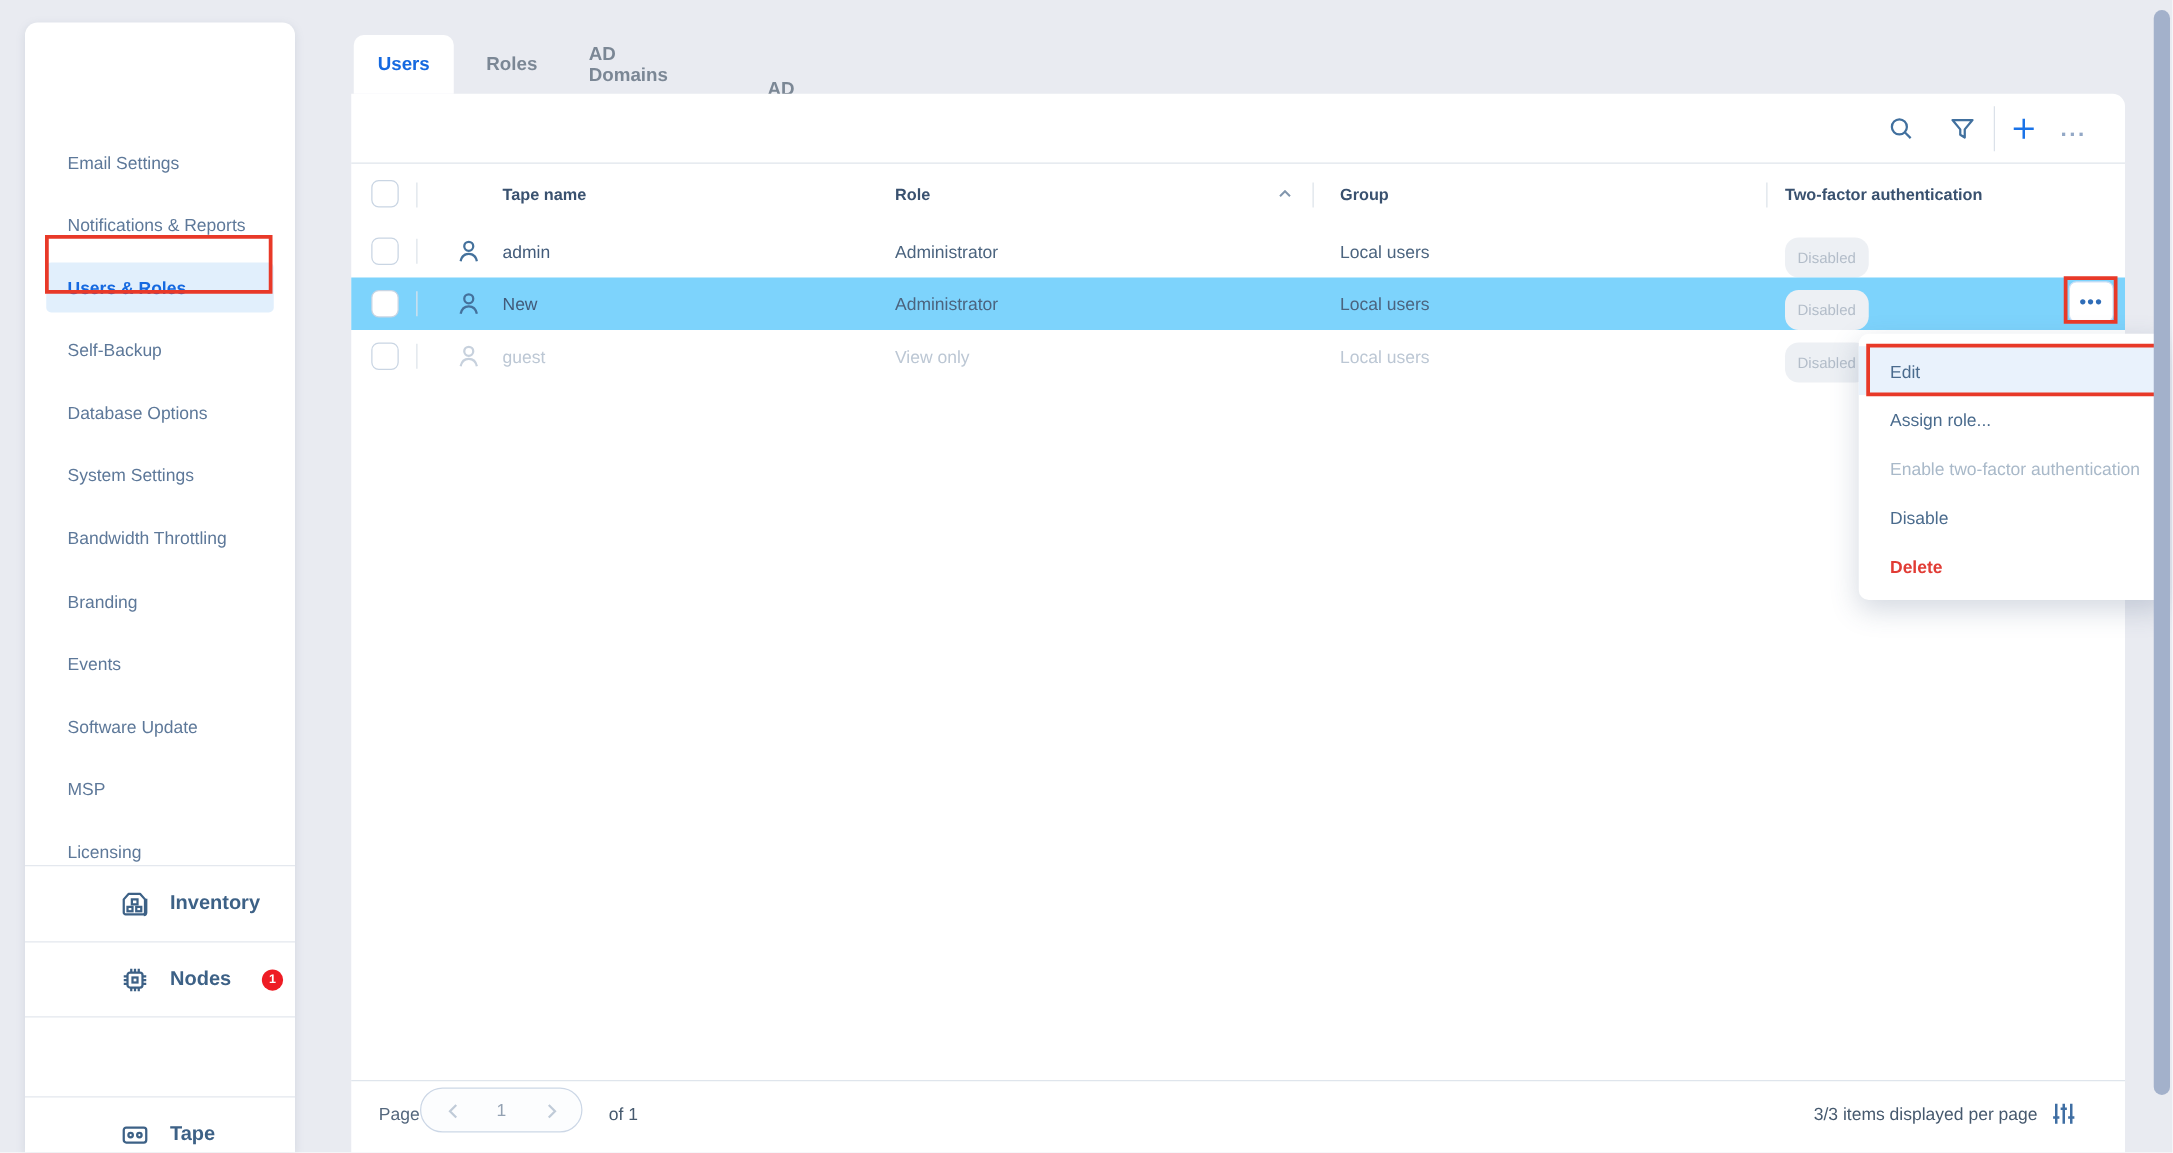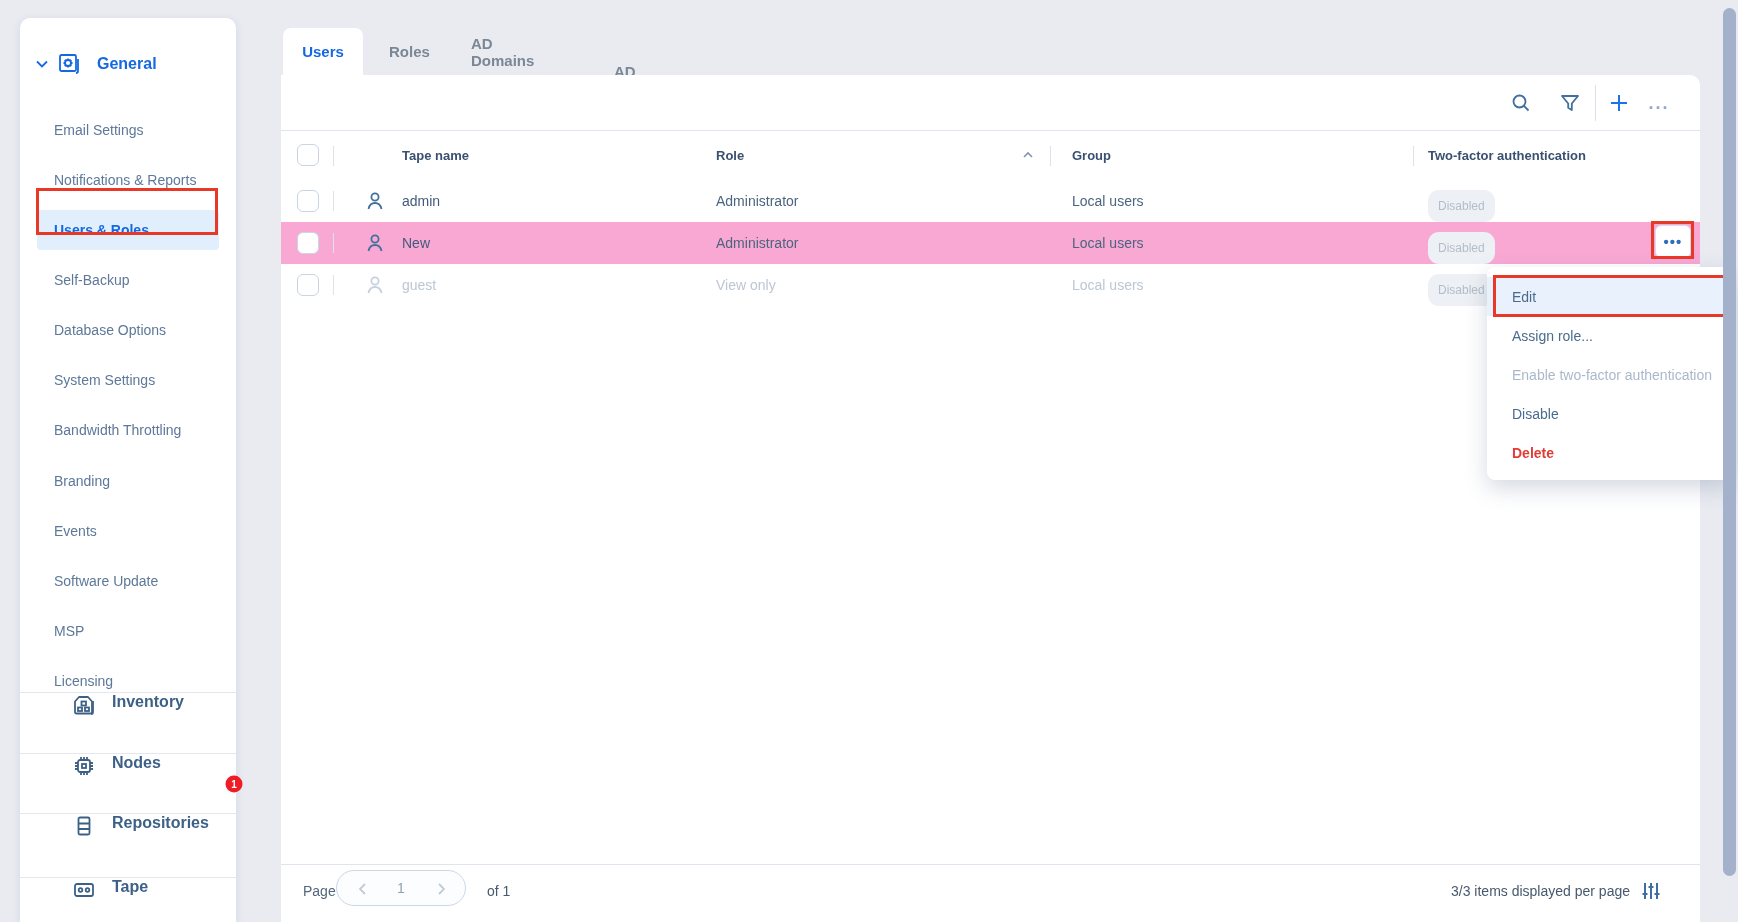--- a/index.html
+++ b/index.html
@@ -13,21 +13,21 @@
   .sb-general-header { position:absolute; left:0; top:28px; width:216px; height:36px; display:flex; align-items:center; color:#1569e0; }
   .sb-chevron { margin-left:14px; width:16px; height:16px; color:#1569e0; }
   .sb-gen-icon { margin-left:7px; width:24px; height:24px; color:#1569e0; }
   .sb-gen-label { margin-left:16px; font-size:16px; font-weight:bold; color:#1569e0; }
   .sb-items { position:absolute; left:0; top:88px; width:216px; }
   .sb-item { position:absolute; left:34px; width:170px; height:28px; line-height:28px;
              font-size:14px; color:#5d7899; cursor:pointer; }
   .sb-item.selected { left:17px; padding-left:17px; width:182px; height:40px; line-height:40px;
              background:#e1effc; border-radius:4px; color:#1569e0; font-weight:bold; }
   .sb-sect-divider { position:absolute; left:0; width:216px; height:1px; background:#e4e8ee; }
-  .sb-section { position:absolute; left:16px; width:216px; height:60px; display:flex; align-items:flex-start; color:#3d6186; cursor:pointer; }
+  .sb-section { position:absolute; left:0; width:216px; height:60px; display:flex; align-items:center; color:#3d6186; cursor:pointer;padding-left:40px; }
   .sb-sect-icon { margin-left:36px; width:24px; height:24px; color:#3d6186; flex:none; }
   .sb-sect-label { margin-left:16px; font-size:16px; font-weight:bold; }
   .sb-badge { position:absolute; left:198px; top:50%; transform:translate(-50%,-50%); width:17px; height:17px;
               background:#ee1c24; border-radius:50%; color:#fff; font-size:10px; font-weight:bold;
               display:flex; align-items:center; justify-content:center; }
 
   
   .tabbar { position:absolute; left:281px; top:28px; height:47px; }
   .tab-active { position:absolute; left:2px; top:0; width:80px; height:47px; background:#fff;
                 border-radius:8px 8px 0 0; display:flex; align-items:center; justify-content:center;
@@ -51,21 +51,21 @@
   .tbl-topline { position:absolute; left:0; top:55px; width:1419px; height:1px; background:#dfe5ec; }
   .thead { position:absolute; left:0; top:56px; width:1419px; height:49px; }
   .th { position:absolute; top:0; height:49px; display:flex; align-items:center;
         font-size:13px; font-weight:bold; color:#39516f; }
   .col-tick { position:absolute; top:15px; width:1px; height:20px; background:#dde3ea; }
   .checkbox { position:absolute; width:22px; height:22px; border:1.5px solid #c9d5e3; border-radius:6px;
               background:#fff; cursor:pointer; }
   .sort-caret { position:absolute; left:740px; top:17px; width:14px; height:14px; color:#8296ad; }
 
   .row { position:absolute; left:0; width:1419px; height:42px;text-align:right; }
-  .row.alt { background:#f9a8d4; }
+  .row.alt { background:#7dd3fc; }
   .cell { position:absolute; top:0; height:42px; display:flex; align-items:center; font-size:14px; color:#4b647f; }
   .cell.name { color:#425b7a; }
   .row .person { position:absolute; left:82px; top:9px; width:24px; height:24px; color:#44719c; }
   .row.muted .person { color:#c7d1dd; }
   .row.muted .cell { color:#bcc7d4; }
   .badge { position:absolute; left:1147px; top:10px; min-width:62px; height:22px; padding:16px 10px;
            background:#edf0f4; border-radius:11px; font-size:12px; color:#b3bdc9;
            display:flex; align-items:center; justify-content:center; }
   .row-more-btn { position:absolute; left:1374px; top:3px; width:36px; height:33px; background:#fff;
                   border:1px solid #cfe0f5; border-radius:6px; color:#2f6db8; display:flex;
@@ -106,36 +106,20 @@
                   background:#a3b1cb; border-radius:7px; z-index:120; }
 
   svg { display:block; }
 </style>
 </head>
 <body>
 
 <div id="root">
 
   <div class="sidebar">
-    <div class="sb-general-header">
-      <span class="sb-chevron">
-        <svg viewBox="0 0 16 16" fill="none" stroke="currentColor" stroke-width="1.8">
-            <polyline points="3,5.5 8,10.5 13,5.5"></polyline>
-          </svg>
-      </span>
-      <span class="sb-gen-icon">
-        <svg viewBox="0 0 24 24" fill="none" stroke="currentColor" stroke-width="1.8">
-          <path d="M21 7v12a2 2 0 0 1-2 2"></path>
-            <rect x="3" y="3" width="16" height="16" rx="1.5"></rect>
-          <circle cx="11" cy="11" r="3"></circle>
-          <path d="M11 6.5v2M11 13.5v2M6.5 11h2M13.5 11h2M7.8 7.8l1.4 1.4M12.8 12.8l1.4 1.4M14.2 7.8l-1.4 1.4M9.2 12.8l-1.4 1.4"></path>
-        </svg>
-      </span>
-      <span class="sb-gen-label">General</span>
-    </div>
 
     <div class="sb-items">
       <div class="sb-item" style="top:10px">Email Settings</div>
       <div class="sb-item" style="top:60px">Notifications &amp; Reports</div>
       <div class="sb-item selected" style="top:104px">Users &amp; Roles</div>
       <div class="sb-item" style="top:160px">Self-Backup</div>
       <div class="sb-item" style="top:210px">Database Options</div>
       <div class="sb-item" style="top:260px">System Settings</div>
       <div class="sb-item" style="top:310px">Bandwidth Throttling</div>
       <div class="sb-item" style="top:361px">Branding</div>
@@ -166,29 +150,20 @@
           <rect x="6" y="6" width="12" height="12" rx="2"></rect>
             <rect x="10" y="10" width="4" height="4"></rect>
           <path d="M9 6V3M12 6V3M15 6V3M9 21v-3M12 21v-3M15 21v-3M6 9H3M6 12H3M6 15H3M21 9h-3M21 12h-3M21 15h-3"></path>
         </svg>
       </span>
       <span class="sb-sect-label">Nodes</span>
       <span class="sb-badge">1</span>
     </div>
 
     <div class="sb-sect-divider" style="top:795px"></div>
-    <div class="sb-section" style="top:796px">
-      <span class="sb-sect-icon">
-        <svg viewBox="0 0 24 24" fill="none" stroke="currentColor" stroke-width="1.8">
-          <rect x="6.5" y="3.5" width="11" height="17" rx="1.5"></rect>
-            <path d="M6.5 9.5h11M6.5 15h11"></path>
-        </svg>
-      </span>
-      <span class="sb-sect-label">Repositories</span>
-    </div>
 
     <div class="sb-sect-divider" style="top:859px"></div>
     <div class="sb-section" style="top:860px">
       <span class="sb-sect-icon">
         <svg viewBox="0 0 24 24" fill="none" stroke="currentColor" stroke-width="1.8">
           <rect x="3" y="6" width="18" height="12" rx="2"></rect>
             <circle cx="8.5" cy="12" r="1.8"></circle>
             <circle cx="15.5" cy="12" r="1.8"></circle>
         </svg>
       </span>

